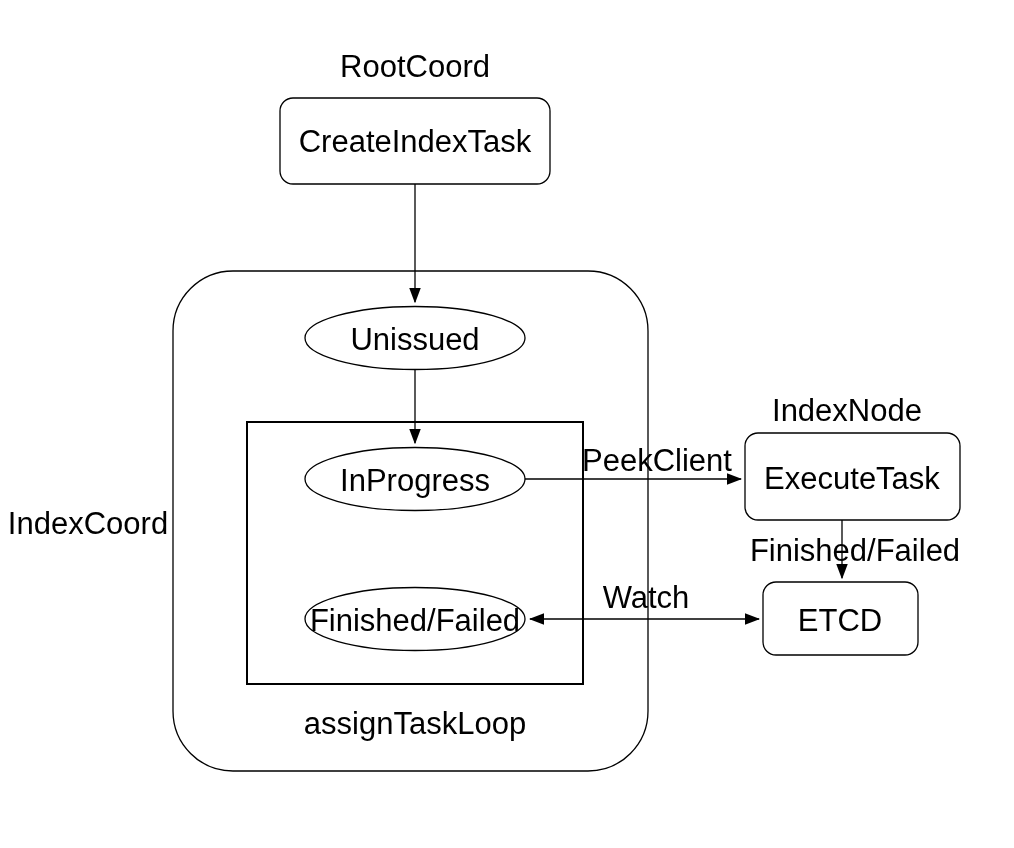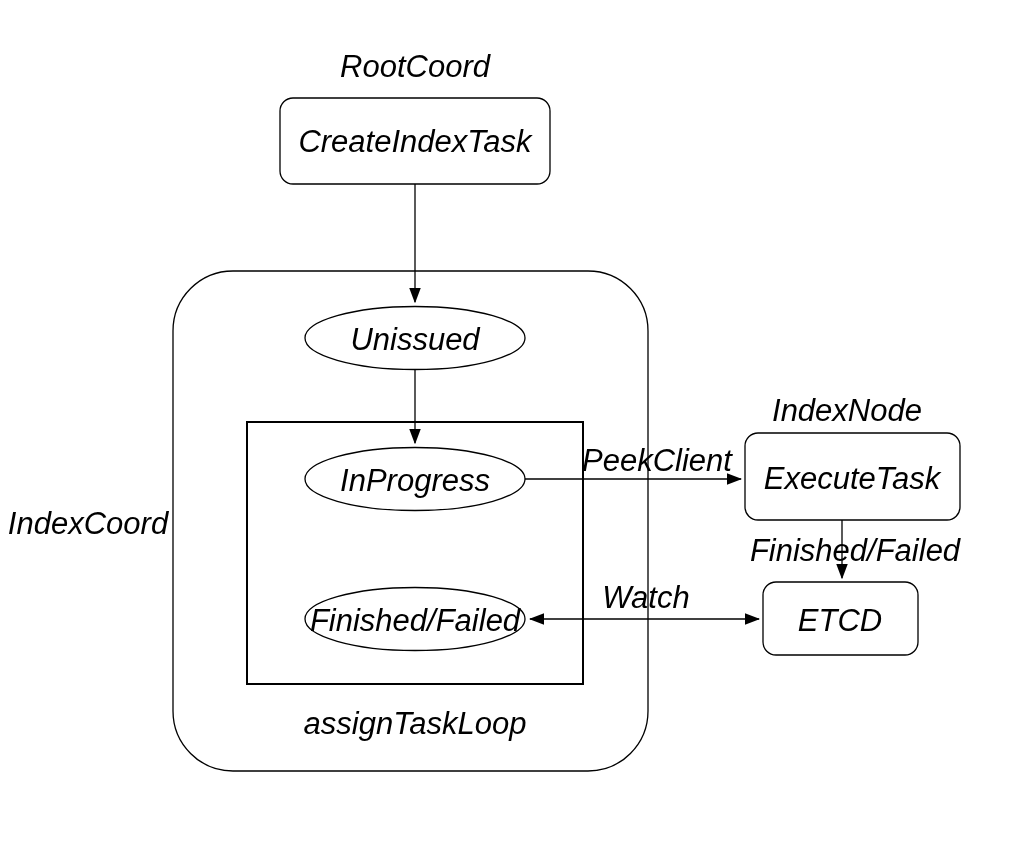--- a/index.html
+++ b/index.html
@@ -6,21 +6,20 @@
     margin: 0;
     padding: 0;
     background: #ffffff;
   }
   .canvas {
     position: relative;
     width: 1014px;
     height: 848px;
     background: #ffffff;
     overflow: hidden;
-    font-style: italic;
   }
   svg {
     display: block;
     font-family: "Liberation Sans", "DejaVu Sans", sans-serif;
   }
   .shape {
     fill: #ffffff;
     stroke: #000000;
     stroke-width: 1.3;
   }

